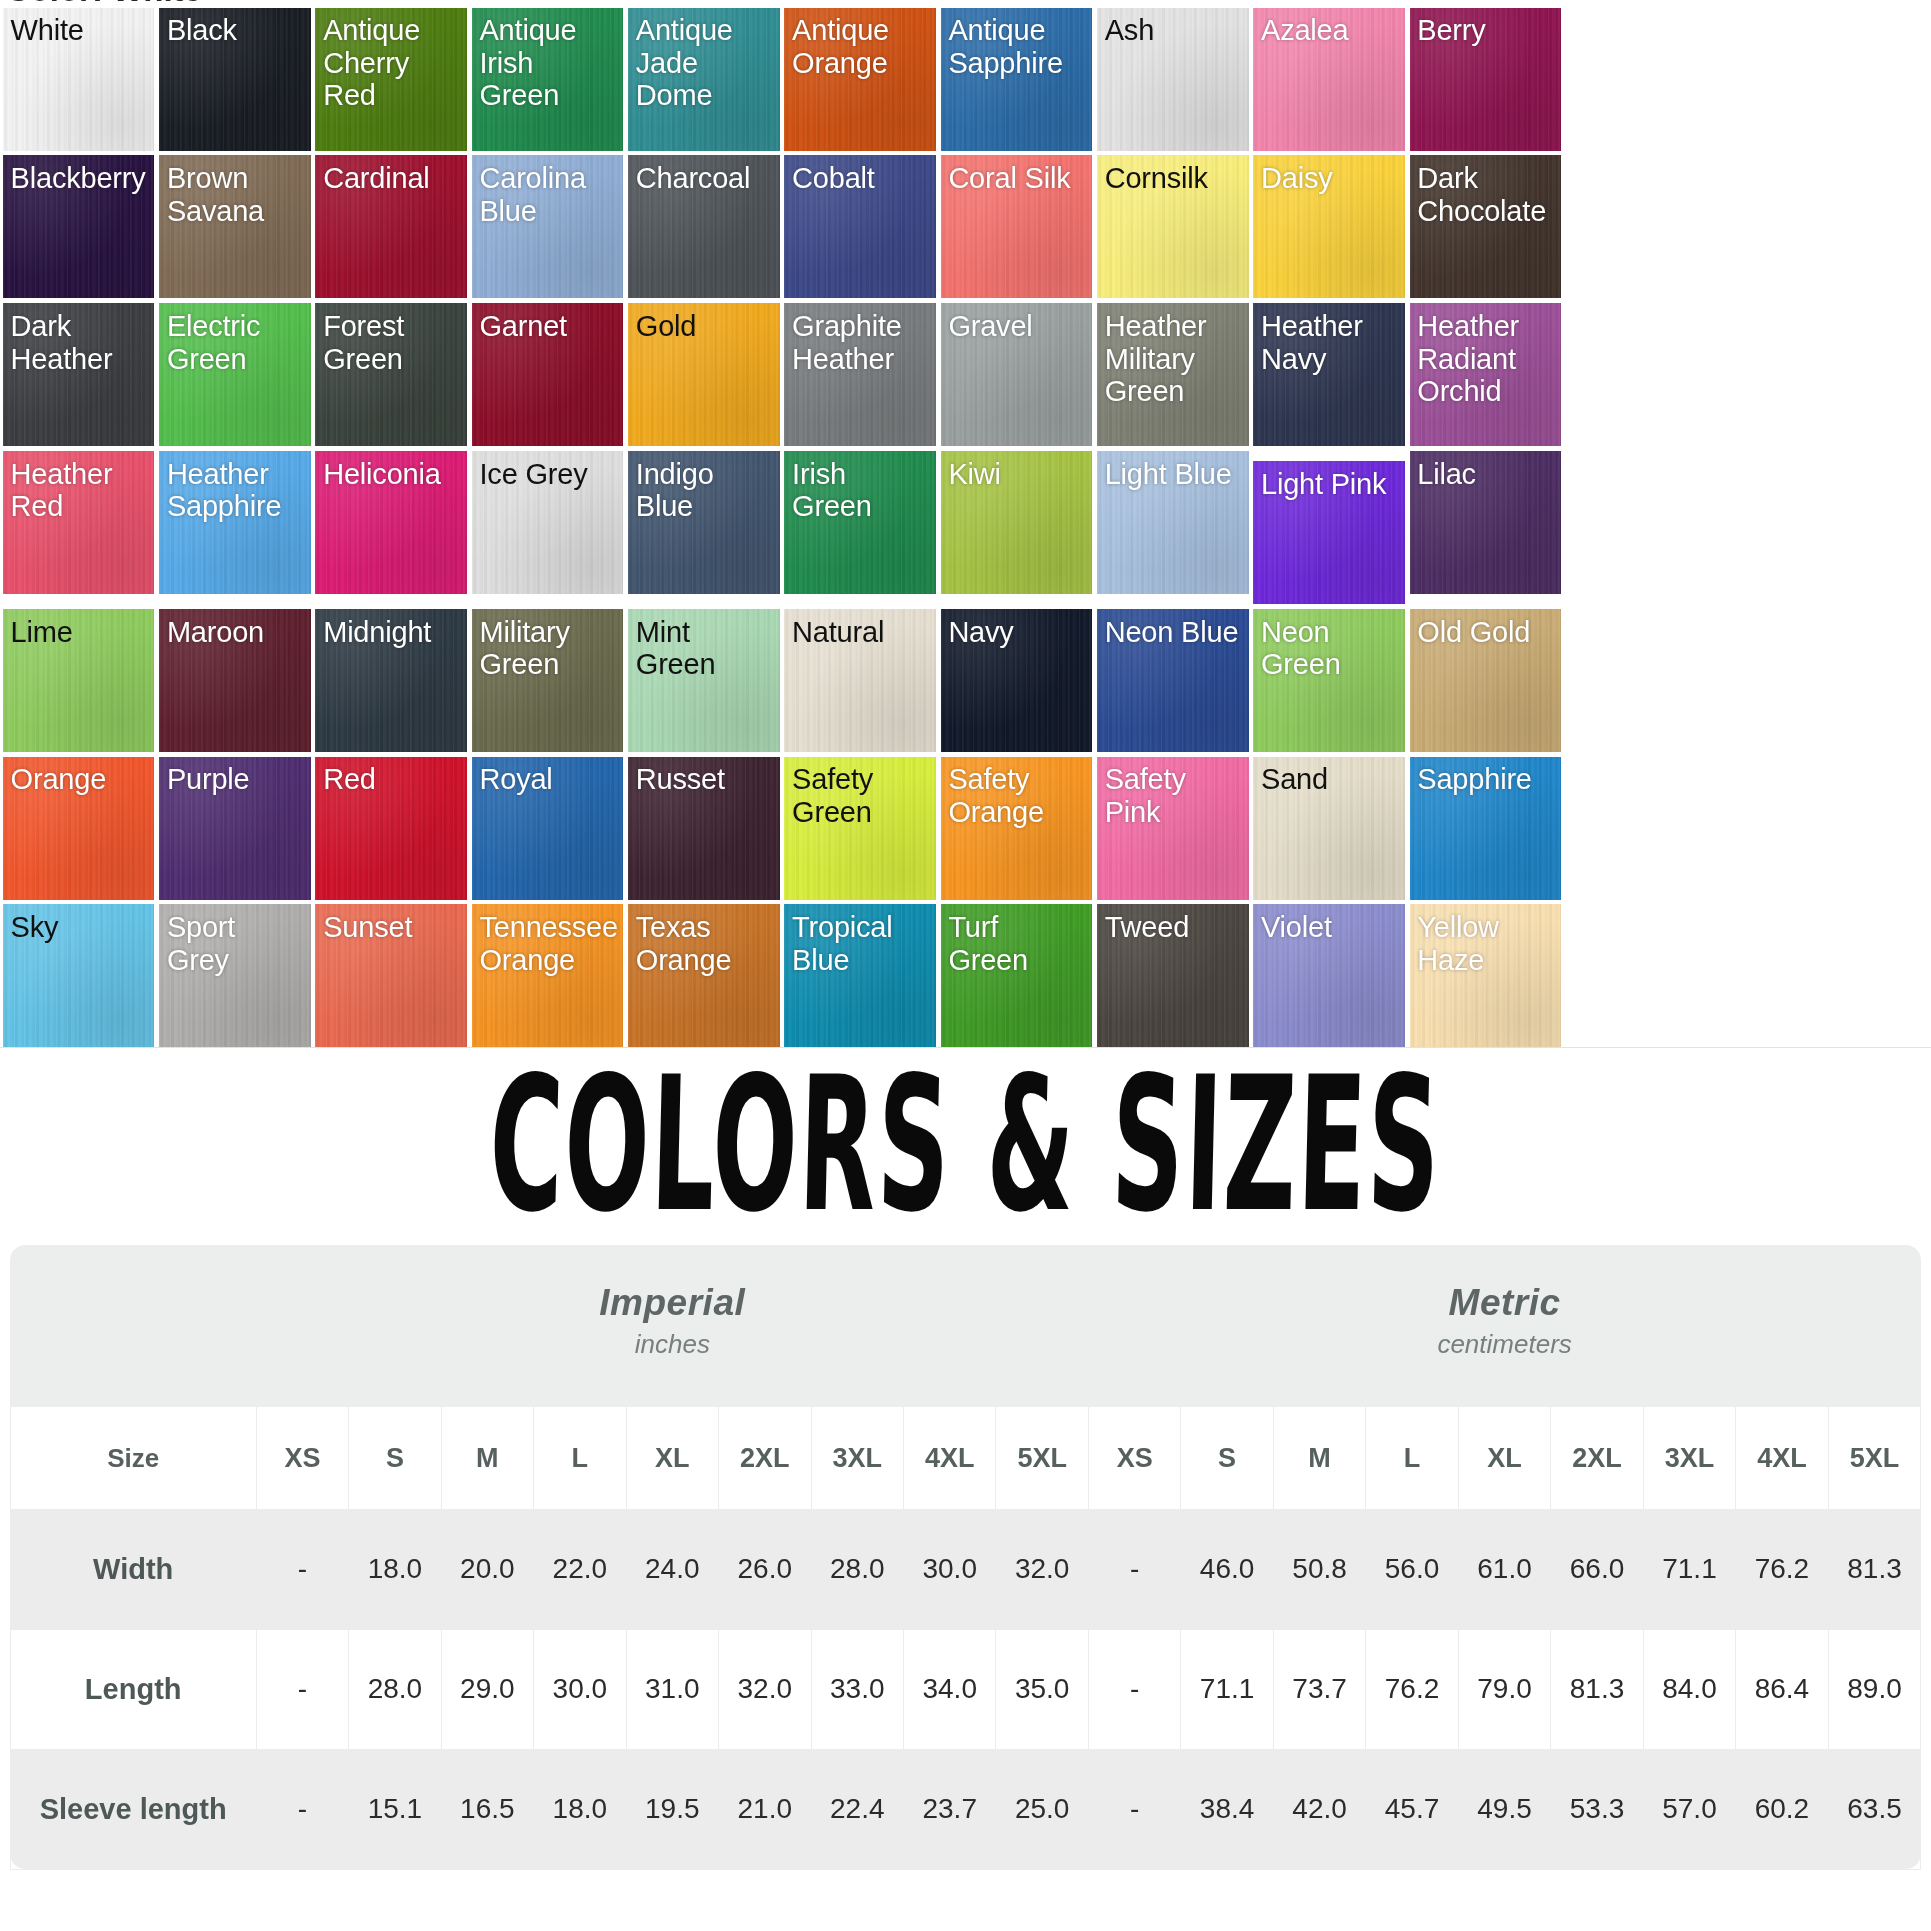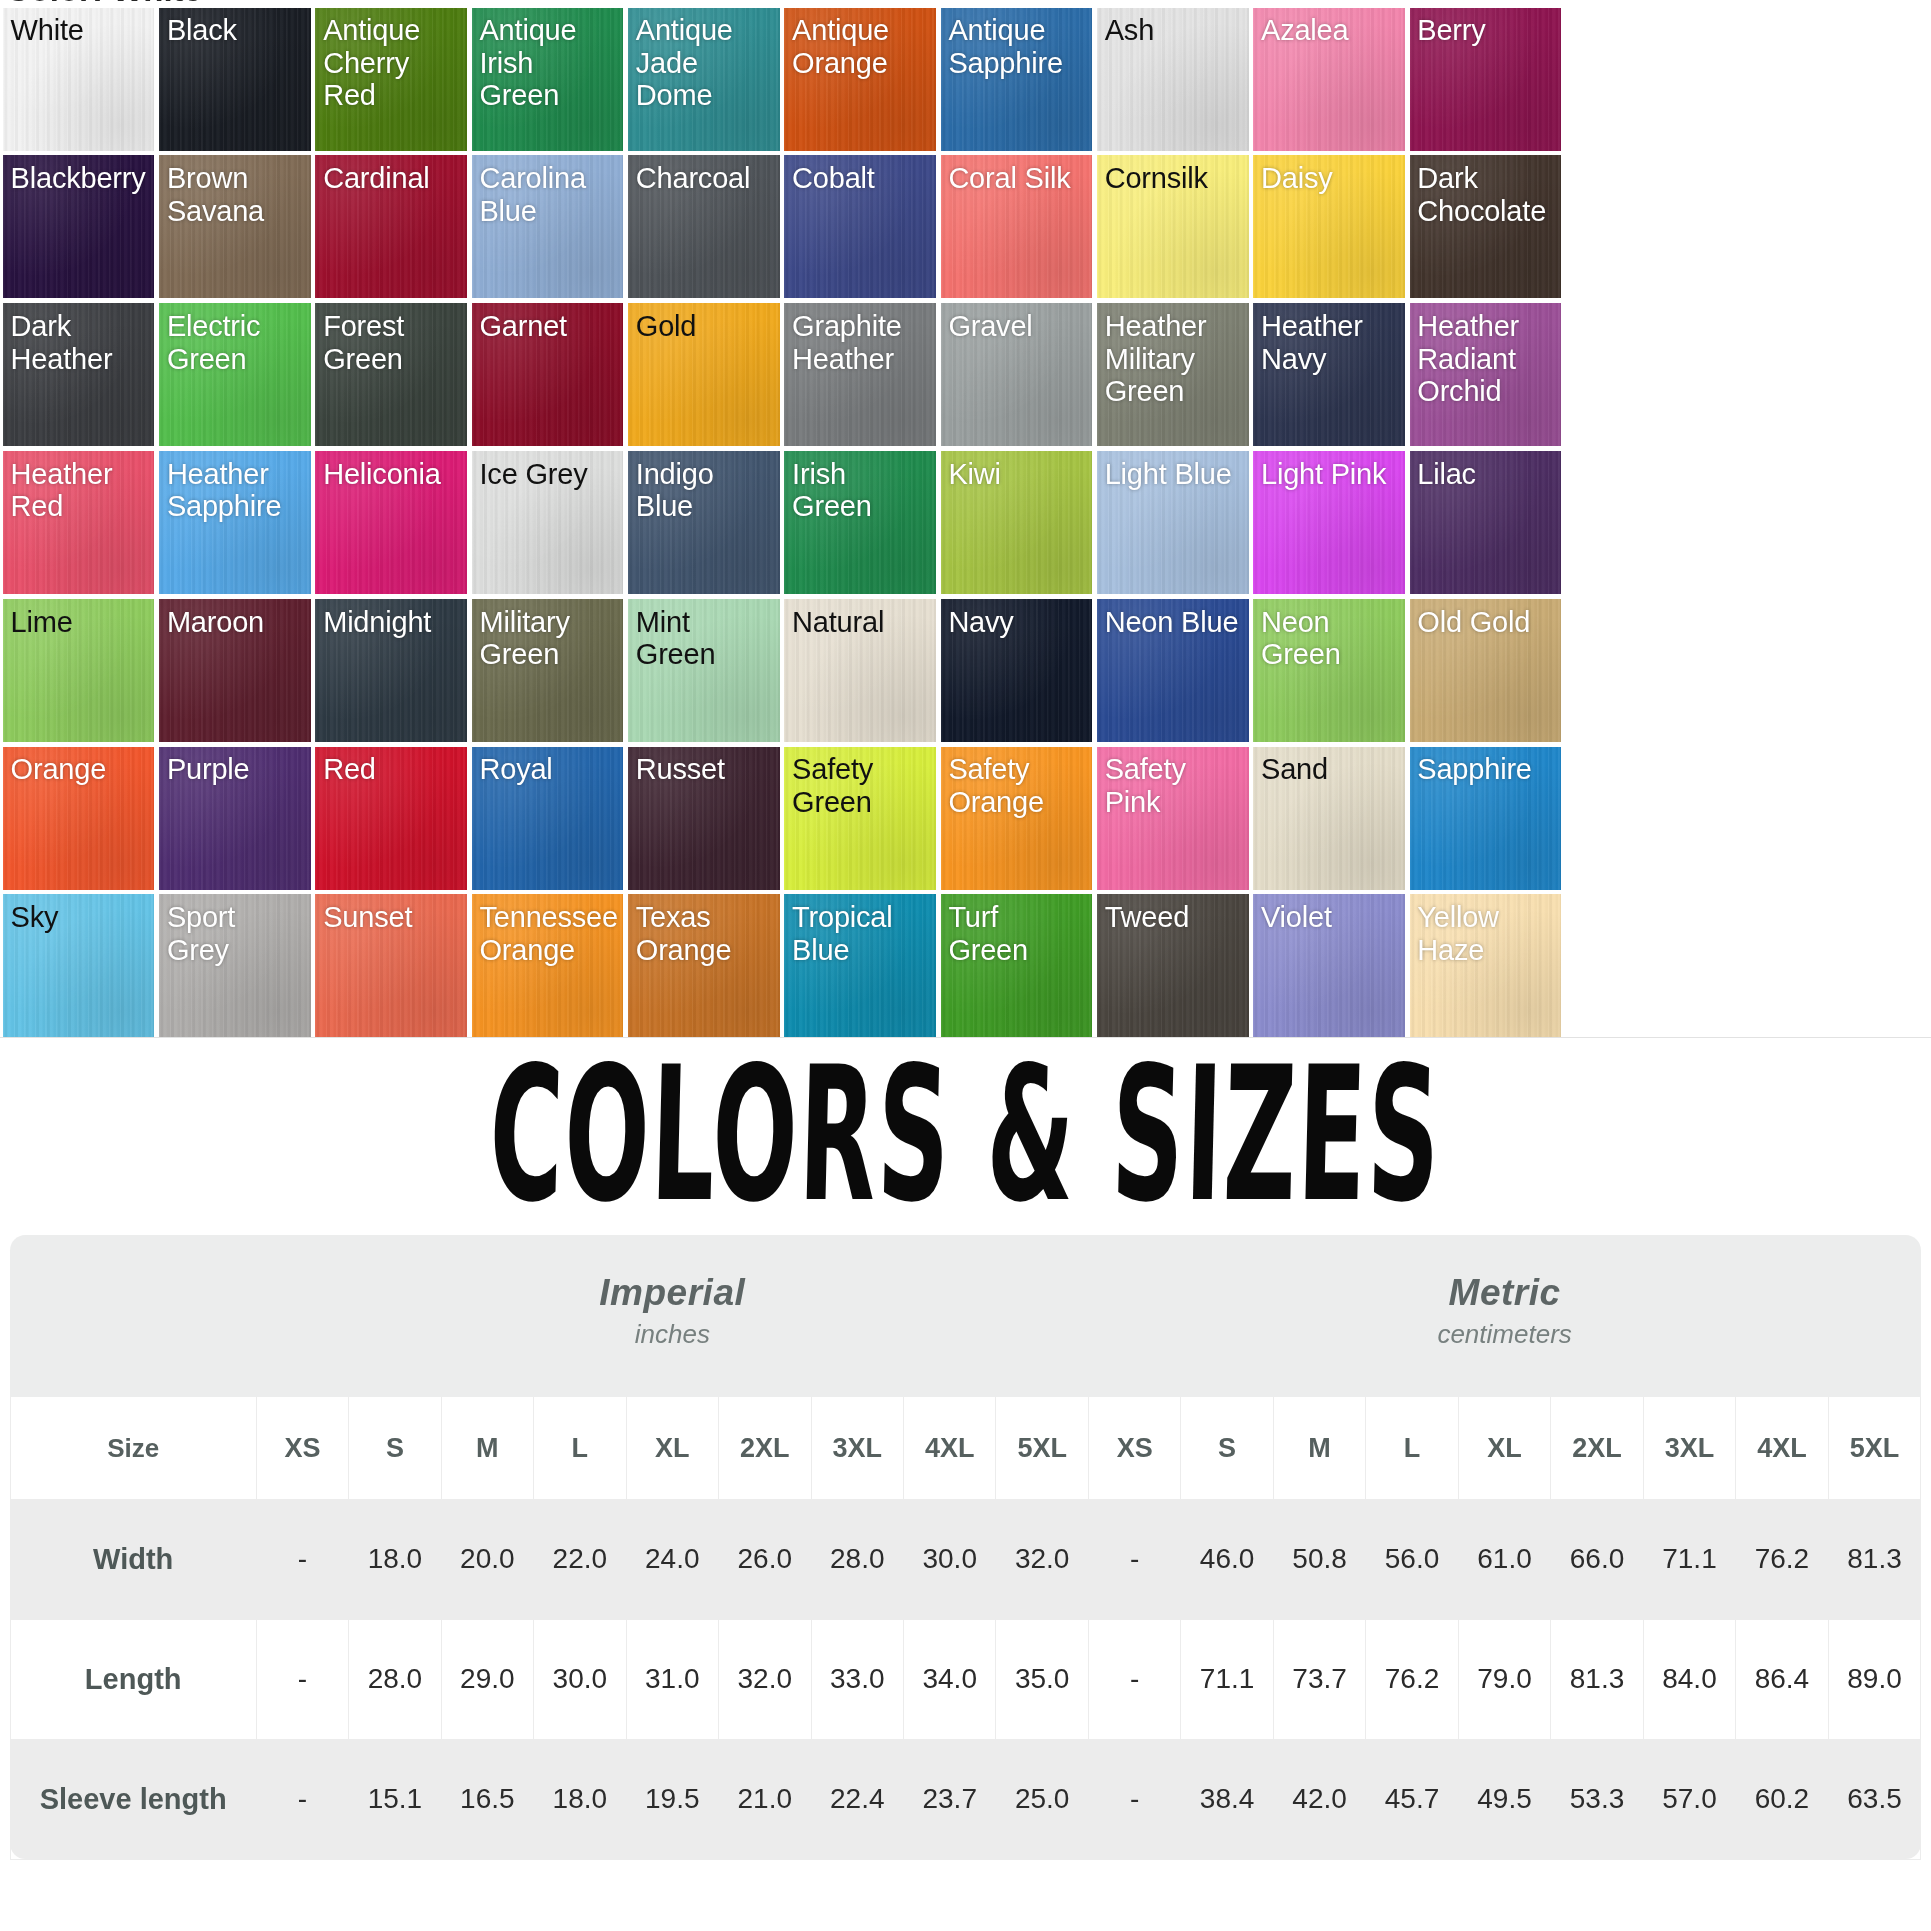--- a/index.html
+++ b/index.html
@@ -353,21 +353,21 @@
     <div class="swatch" style="background: rgb(165, 195, 67);">
       <div class="tex"></div>
       <div class="tex2"></div>
       <span class="swatch-label lbl-light">Kiwi</span>
     </div>
     <div class="swatch" style="background: rgb(167, 192, 222);">
       <div class="tex"></div>
       <div class="tex2"></div>
       <span class="swatch-label lbl-light">Light Blue</span>
     </div>
-    <div class="swatch" style="background: #d946ef;">
+    <div class="swatch" style="background: #6d28d9; margin-top: 10px;">
       <div class="tex"></div>
       <div class="tex2"></div>
       <span class="swatch-label lbl-light">Light Pink</span>
     </div>
     <div class="swatch" style="background: rgb(76, 45, 98);">
       <div class="tex"></div>
       <div class="tex2"></div>
       <span class="swatch-label lbl-light">Lilac</span>
     </div>
     <div class="swatch" style="background: rgb(142, 203, 93);">

